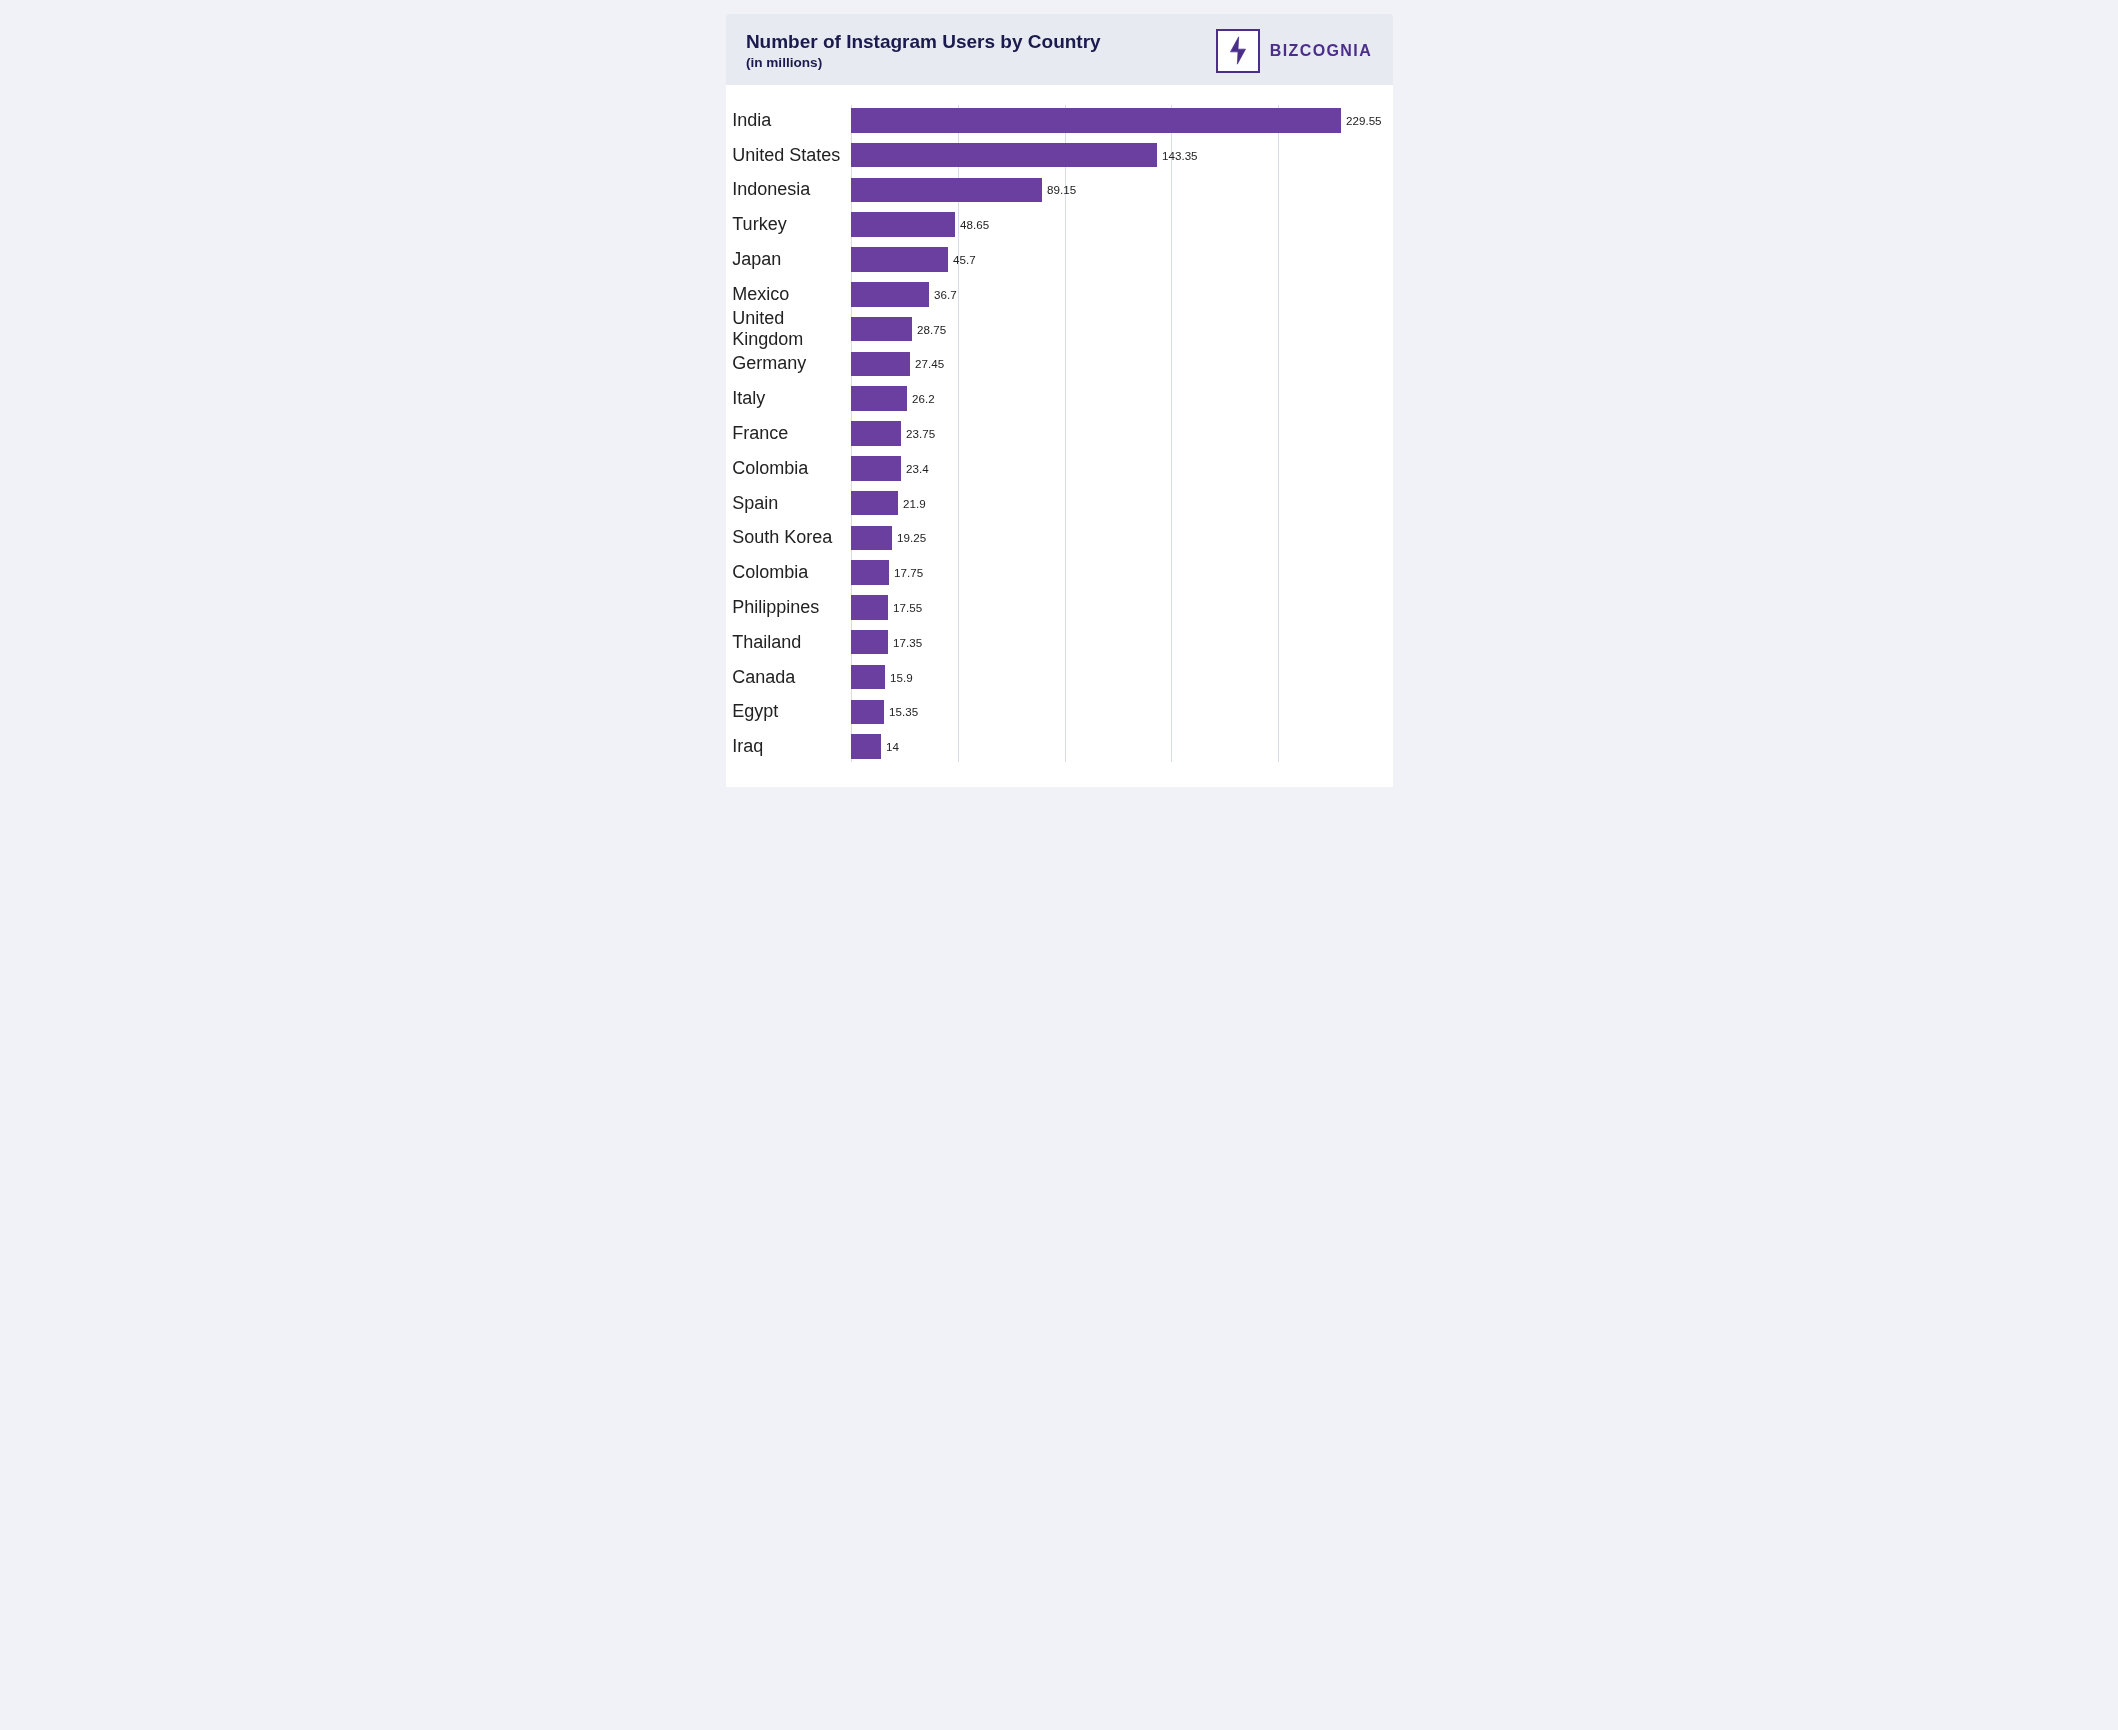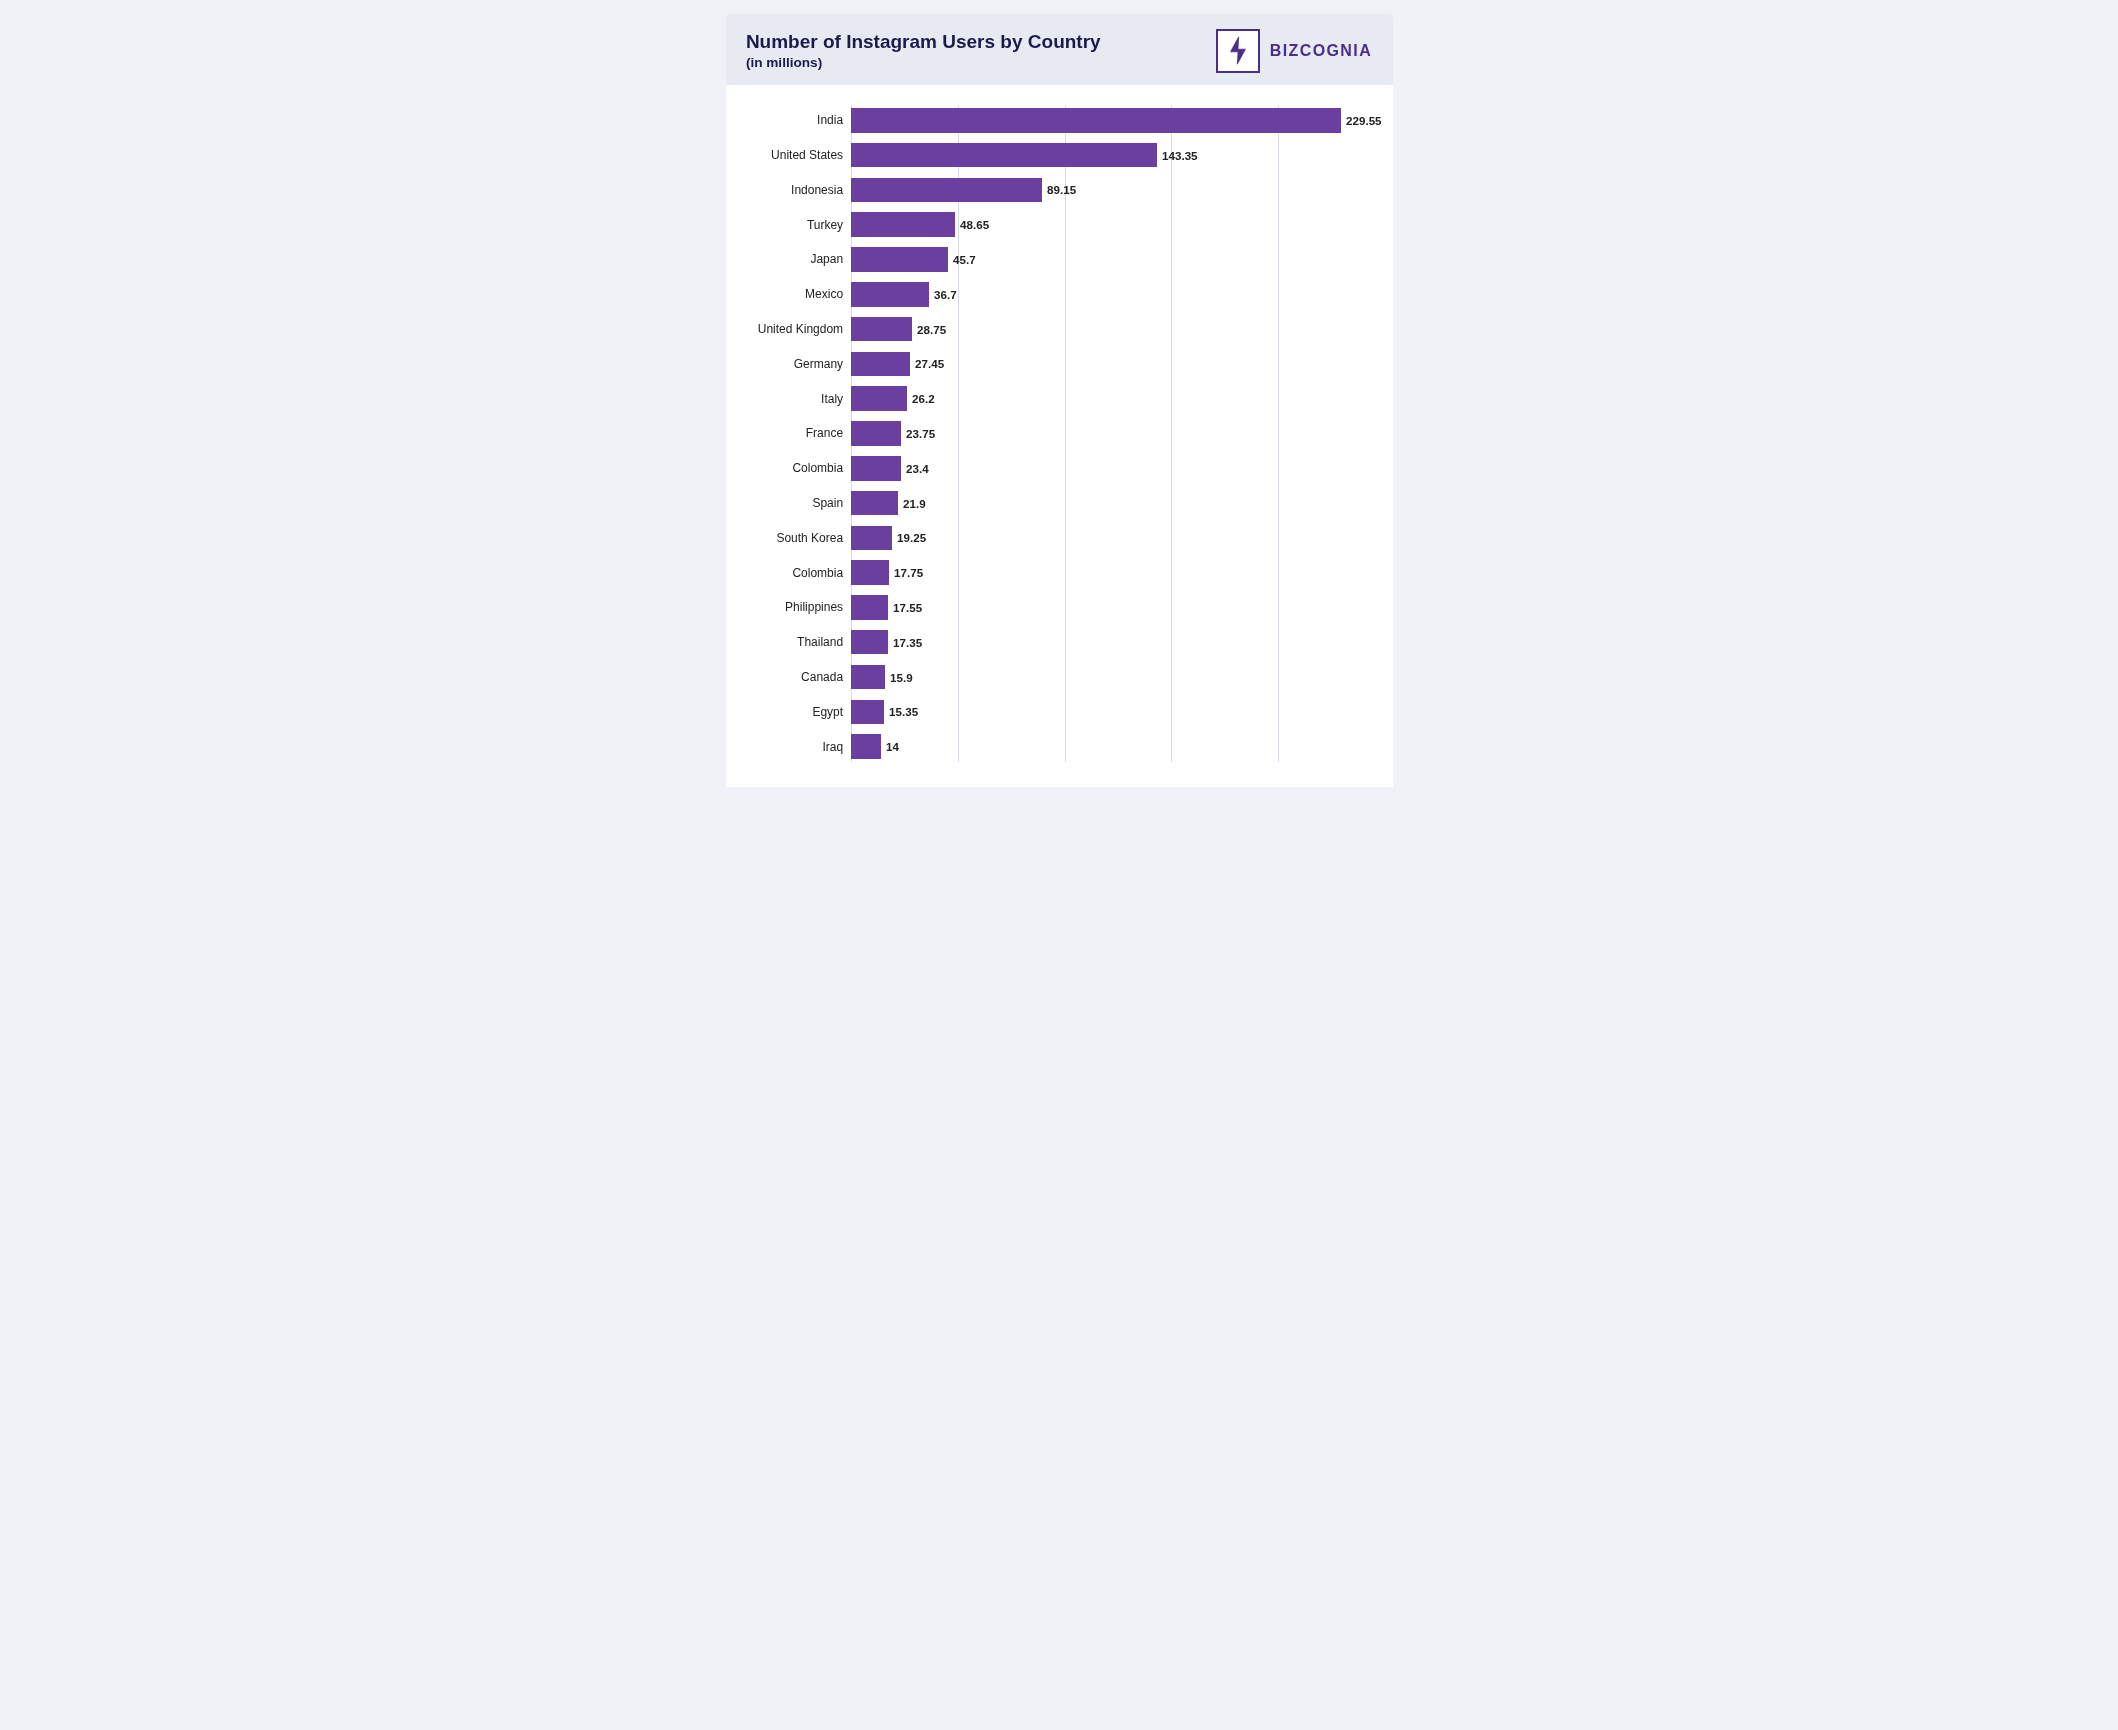--- a/index.html
+++ b/index.html
@@ -65,22 +65,22 @@
       background: #fff;
     }
     .bar-row {
       display: flex;
       align-items: center;
       margin-bottom: 4.8px;
       height: 30px;
     }
     .bar-label {
       width: 119px;
-      text-align: right;
-      font-size: 12px;
+      text-align: left;
+      font-size: 18px;
       color: #222;
       padding-right: 8.2px;
       flex-shrink: 0;
       font-weight: 400;
     }
     .bar-container {
       flex: 1;
       position: relative;
       height: 24.5px;
       display: flex;
@@ -90,21 +90,21 @@
       height: 24.5px;
       background: #6b3fa0;
       display: inline-block;
       min-width: 1.4px;
     }
     .bar-value {
       margin-left: 4.8px;
       font-size: 11.6px;
       color: #222;
       white-space: nowrap;
-      font-weight: 700;
+      font-weight: 400;
     }
     
     .chart-area-inner {
       position: relative;
     }
     .grid-lines {
       position: absolute;
       top: 0; left: 119px; right: 0; bottom: 0;
       pointer-events: none;
     }

